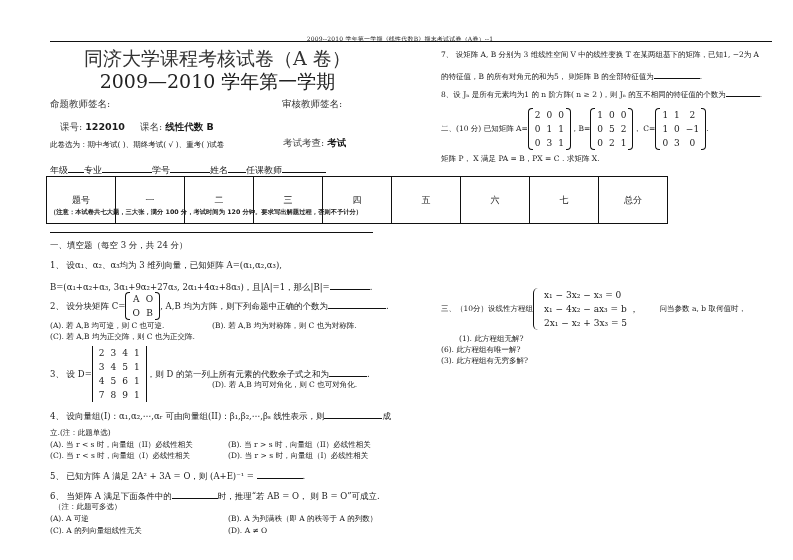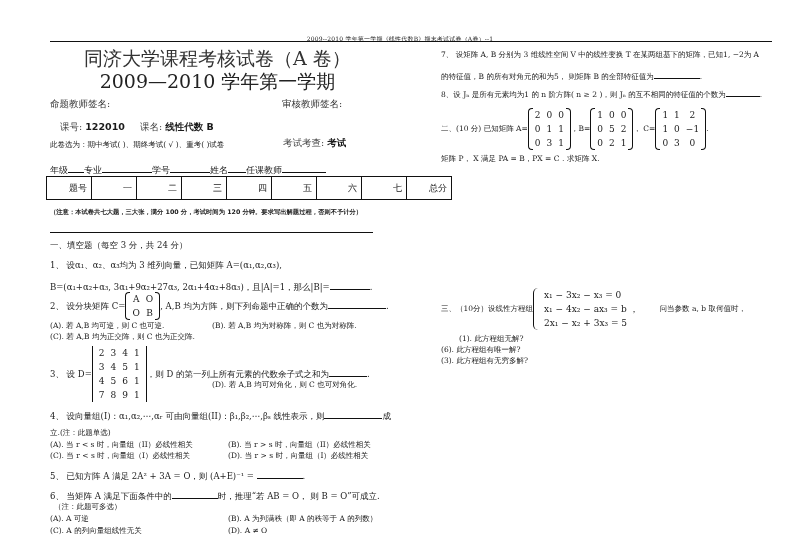--- a/index.html
+++ b/index.html
@@ -9,21 +9,21 @@
   .header-text { font-size: 6px; left: 300px; top: 35px; width: 200px; text-align: center; letter-spacing: 0.2px; }
   .header-rule { position: absolute; left: 50px; top: 41px; width: 722px; height: 1px; background: #111; }
   .title1 { left: 50px; top: 46px; width: 335px; text-align: center; font-size: 19px; color: #333; }
   .title2 { left: 50px; top: 69px; width: 335px; text-align: center; font-size: 19px; color: #222; }
   .f10 { font-size: 9.5px; }
   .f9 { font-size: 8.5px; }
   .f8 { font-size: 7.5px; }
   .bold { font-weight: bold; font-family: "DejaVu Sans", "Liberation Sans", sans-serif; }
   .blank { display: inline-block; border-bottom: 1px solid #111; height: 9px; vertical-align: baseline; }
   table.score { position: absolute; left: 46px; top: 176px; border-collapse: collapse; font-size: 9px; }
-  table.score td { border: 1px solid #111; text-align: right; height: 14px; padding: 4px; }
+  table.score td { border: 1px solid #111; text-align: center; height: 14px; padding: 16px; }
   table.score tr { height: 15px; }
   .info-line { position: absolute; left: 50px; top: 164px; font-size: 9px; }
   .info-line span.u { display: inline-block; border-bottom: 1px solid #111; }
   .rule2 { position: absolute; left: 50px; top: 232px; width: 323px; height: 1px; background: #111; }
   .matrix { display: inline-block; vertical-align: middle; position: relative; padding: 0 4px; }
   .matrix table { border-collapse: collapse; font-size: 9px; }
   .matrix td { padding: 0 3px; text-align: center; height: 14px; }
   .paren-l, .paren-r { position: absolute; top: 0; bottom: 0; width: 4px; border: 1px solid #111; }
   .paren-l { left: 0; border-right: none; border-radius: 4px 0 0 4px; }
   .paren-r { right: 0; border-left: none; border-radius: 0 4px 4px 0; }

